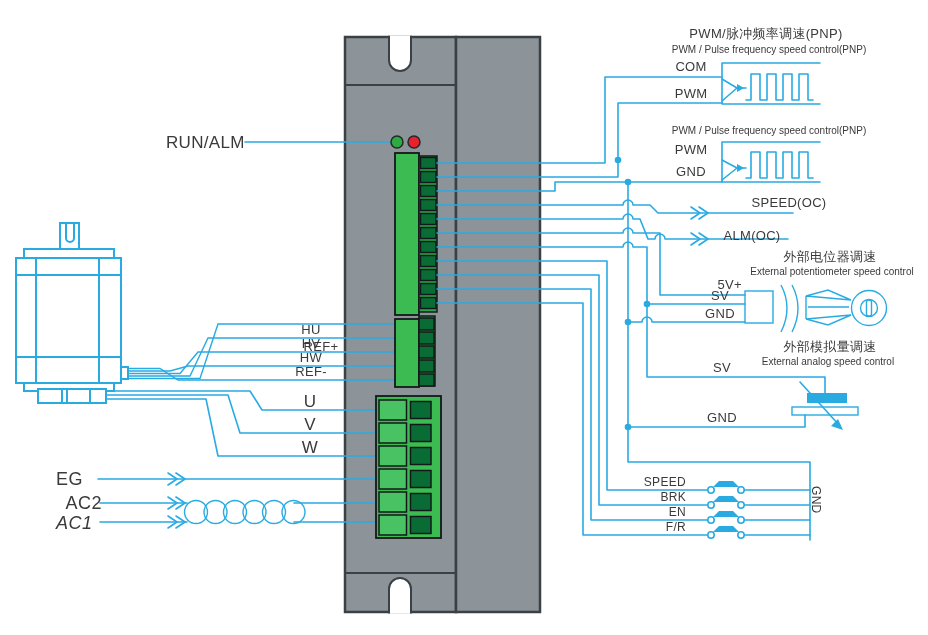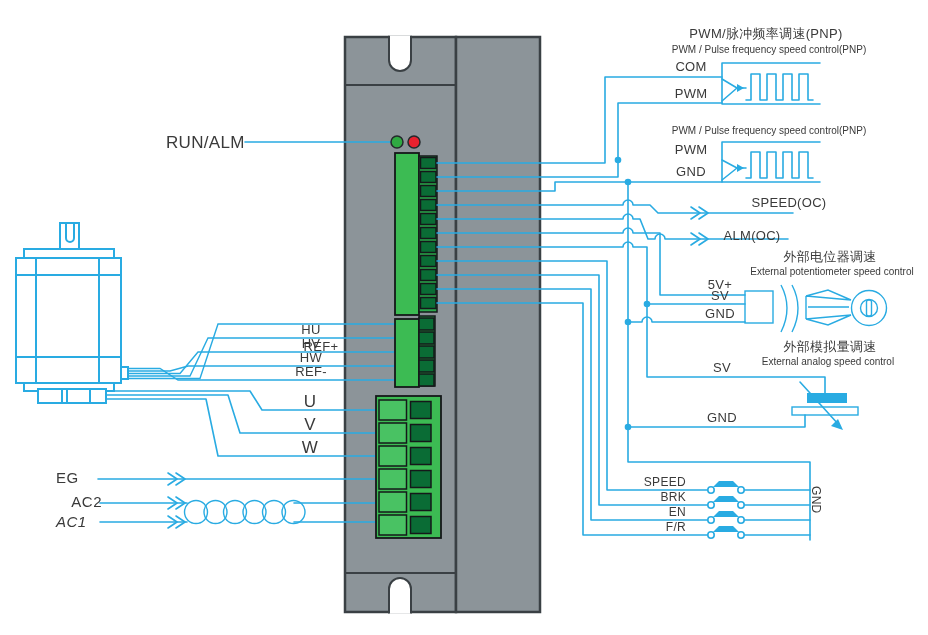--- a/index.html
+++ b/index.html
@@ -20,21 +20,21 @@
   .mof{fill:#ffffff;stroke:var(--wire);stroke-width:2;}
   .ledg{fill:var(--ledgreen);stroke:#24292c;stroke-width:1.5;}
   .ledr{fill:var(--ledred);stroke:#24292c;stroke-width:1.5;}
   .dot{fill:var(--wire);}
   .swc{fill:#ffffff;stroke:var(--wire);stroke-width:1.6;}
   .lbl{position:absolute;font-size:13px;color:#3a3a3a;text-align:center;
        line-height:1.1;white-space:nowrap;letter-spacing:.3px;}
   .s10{font-size:10px;letter-spacing:0;}
   .s12{font-size:12px;}
   .s14{font-size:17px;}
-  .s15{font-size:15px;letter-spacing:.5px;}
+  .s15{font-size:18px;letter-spacing:.5px;}
   .ra{text-align:right;}
   .la{text-align:left;}
   .rot{transform:rotate(90deg);transform-origin:left top;}
 </style>
 </head>
 <body>
 
 <div id="stage">
 
   <svg width="928" height="635" viewBox="0 0 928 635">
@@ -245,21 +245,21 @@
 
   <span class="lbl s10" style="left:629px;top:125px;width:280px;">PWM / Pulse frequency speed control(PNP)</span>
   <span class="lbl" style="left:663px;top:143px;width:56px;">PWM</span>
   <span class="lbl" style="left:663px;top:165px;width:56px;">GND</span>
 
   <span class="lbl" style="left:710px;top:196px;width:86px;margin-left:36px;">SPEED(OC)</span>
   <span class="lbl" style="left:716px;top:229px;width:72px;">ALM(OC)</span>
 
   <span class="lbl" style="left:720px;top:250px;width:220px;">外部电位器调速</span>
   <span class="lbl s10" style="left:712px;top:266px;width:240px;">External potentiometer speed control</span>
-  <span class="lbl" style="left:698px;top:278px;width:44px;">5V+</span>
+  <span class="lbl" style="left:698px;top:278px;width:44px;text-align:right;">5V+</span>
   <span class="lbl" style="left:698px;top:289px;width:44px;">SV</span>
   <span class="lbl" style="left:698px;top:307px;width:44px;">GND</span>
 
   <span class="lbl" style="left:720px;top:340px;width:220px;">外部模拟量调速</span>
   <span class="lbl s10" style="left:708px;top:356px;width:240px;">External analog speed control</span>
   <span class="lbl" style="left:700px;top:361px;width:44px;">SV</span>
   <span class="lbl" style="left:700px;top:411px;width:44px;">GND</span>
 
   <span class="lbl ra s12" style="left:628px;top:476px;width:58px;">SPEED</span>
   <span class="lbl ra s12" style="left:628px;top:491px;width:58px;">BRK</span>

